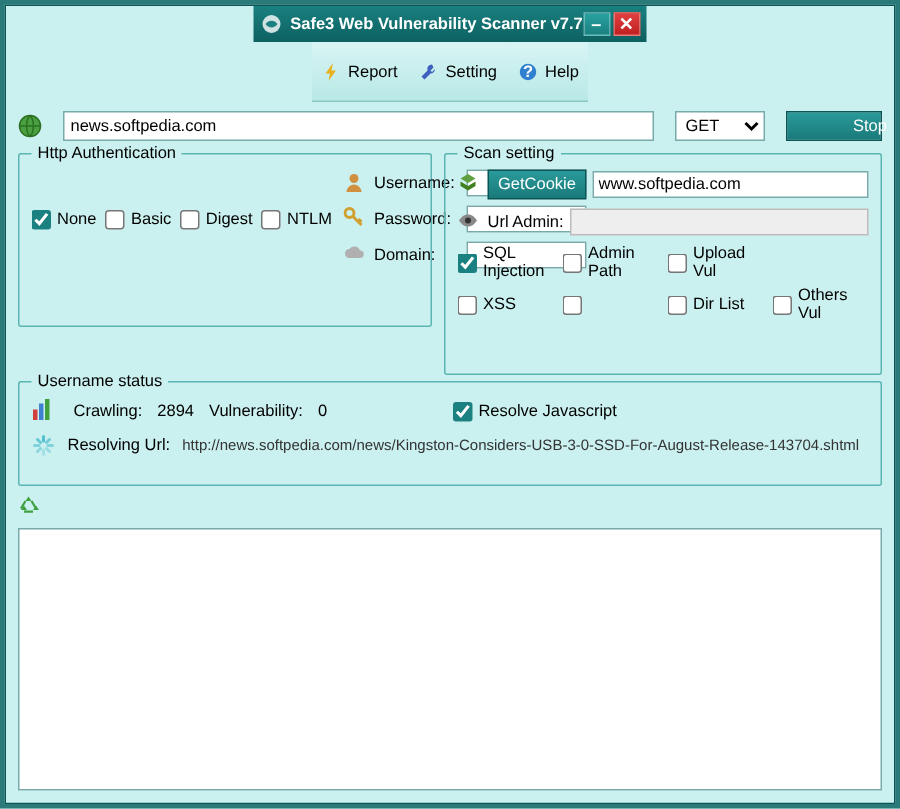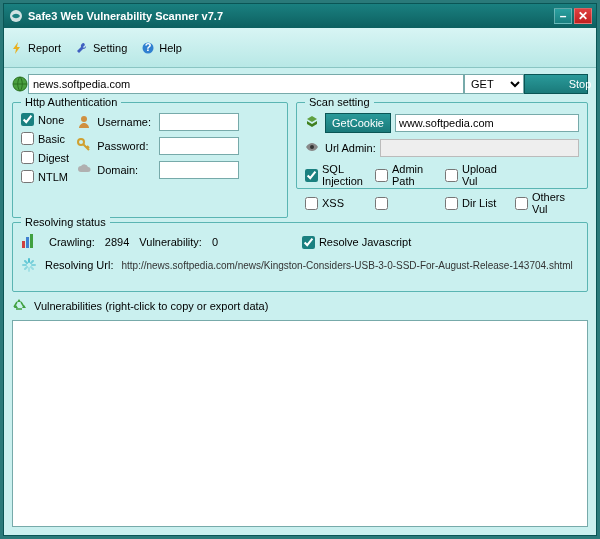--- a/index.html
+++ b/index.html
@@ -1,41 +1,41 @@
 <!DOCTYPE html>
 <html><head>
 <meta charset="utf-8">
 <style>
 * { box-sizing: border-box; margin: 0; padding: 0; font-family: Tahoma, Arial, sans-serif; font-size: 11px; }
 body { background: #2a7a7a; padding: 3px; width: 600px; height: 539px; overflow: hidden; }
-.window { background: #caf0ef; border: 1px solid #0a5555; width: 100%; height: 100%; display: flex; flex-direction: column; }
+.window { background: #caf0ef; border: 1px solid #0a5555; width: 100%; height: 100%; display: flex; flex-direction: column; align-items: center; }
 .titlebar { background: linear-gradient(to bottom, #1a8080, #0d6060); color: #fff; height: 24px; display: flex; align-items: center; padding: 0 4px; font-weight: bold; font-size: 11px; }
 .titlebar-icon { width: 16px; height: 16px; margin-right: 4px; display: inline-flex; align-items: center; justify-content: center; }
 .title-text { flex: 1; }
 .winbtns { display: flex; gap: 2px; }
 .winbtn { width: 18px; height: 16px; display: flex; align-items: center; justify-content: center; font-weight: bold; cursor: pointer; border: 1px solid rgba(255,255,255,0.3); font-size: 12px; }
 .winbtn.min { background: linear-gradient(#2aa0a0,#1a8080); color:#fff; }
 .winbtn.close { background: linear-gradient(#e04040,#c02020); color:#fff; }
 .toolbar { height: 40px; background: linear-gradient(#d8f5f4,#b8e8e6); border-bottom: 1px solid #8ac5c3; display: flex; align-items: center; padding: 0 6px; gap: 14px; }
 .toolbtn { display: flex; align-items: center; gap: 4px; cursor: pointer; color: #000; }
 .toolbtn .ticon { width: 14px; height: 14px; display:inline-flex; align-items:center; justify-content:center; }
 .body-area { flex: 1; background: #caf0ef; padding: 6px 8px 8px 8px; display: flex; flex-direction: column; gap: 4px; }
-.row { display: flex; align-items: center; gap: 0; }
+.row { display: flex; align-items: center; gap: 14px; }
 .urlrow { margin-bottom: 4px; }
 .globe { width:16px; height:16px; }
 .url-input { flex: 1; height: 20px; border: 1px solid #7aa; background:#fff; padding: 0 4px; }
 .method { width: 60px; height: 20px; border: 1px solid #7aa; background:#fff; padding: 0 2px; }
 .stopbtn { width: 64px; height: 20px; background: linear-gradient(#2a9a9a,#1a7a7a); color:#fff; border:1px solid #0a5555; cursor:pointer; display:flex; align-items:center; justify-content:center;padding-left:48px; }
 .panels { display: flex; gap: 8px; }
 .fieldset { border: 1px solid #5ab5b3; border-radius: 2px; padding: 6px 8px 8px 8px; position: relative; }
 .fieldset > .legend { position: relative; top: -13px; background: #caf0ef; padding: 0 4px; color:#000; display:inline-block; }
 .fs-http { width: 276px; height: 116px; }
-.fs-scan { flex:1; height: 87px; }
+.fs-scan { flex:1; height: 148px; }
 .http-body { display:flex; gap:8px; margin-top:-8px; }
-.http-left { display:flex; flex-direction:column; gap:6px; }
+.http-left { display:flex; flex-direction:row; gap:6px; }
 .chk { display:flex; align-items:center; gap:4px; }
 .chk input { width:13px; height:13px; accent-color:#1a8080; }
 .http-right { display:flex; flex-direction:column; gap:6px; }
 .fieldrow { display:flex; align-items:center; gap:4px; }
 .fieldrow .ficon { width:16px; height:16px; }
 .fieldrow label { width:58px; }
 .fieldrow input { width:80px; height:18px; border:1px solid #7aa; background:#fff; padding:0 3px; }
 .scan-body { display:flex; flex-direction:column; gap:6px; margin-top:-8px; }
 .scanrow { display:flex; align-items:center; gap:4px; }
 .scanrow .sicon { width:16px; height:16px; }
@@ -222,21 +222,21 @@
             <label class="chk">
                 <input type="checkbox" style="">
                 <span>Others Vul</span>
               </label>
           </div>
         </div>
       </div>
     </div>
 
     <div class="fieldset fs-crawl">
-      <span class="legend">Resolving status</span>
+      <span class="legend">Username status</span>
       <div class="crawl-body">
         <div class="crawlrow">
           <span class="cicon">
               <svg width="16" height="16" viewBox="0 0 16 16">
                 <rect x="1" y="8" width="3" height="7" fill="#d04040"></rect>
                 <rect x="5" y="4" width="3" height="11" fill="#4080d0"></rect>
                 <rect x="9" y="1" width="3" height="14" fill="#40a040"></rect>
               </svg>
             </span>
           <span class="lbl">Crawling:</span>
@@ -269,17 +269,16 @@
       </div>
     </div>
 
     <div class="vuln-header">
       <span class="vicon">
           <svg width="14" height="14" viewBox="0 0 14 14">
             <path d="M7 1l2 3H5zM2 10l2-3 2 3zM10 10l2-3 2 3z" fill="#40a040"></path>
             <path d="M5 4L2 9M9 4l3 5M4 11h6" stroke="#40a040" stroke-width="1.5" fill="none"></path>
           </svg>
         </span>
-      <span>Vulnerabilities (right-click to copy or export data)</span>
     </div>
     <div class="vuln-area"></div>
   </div>
 </div>
 
 </body></html>

